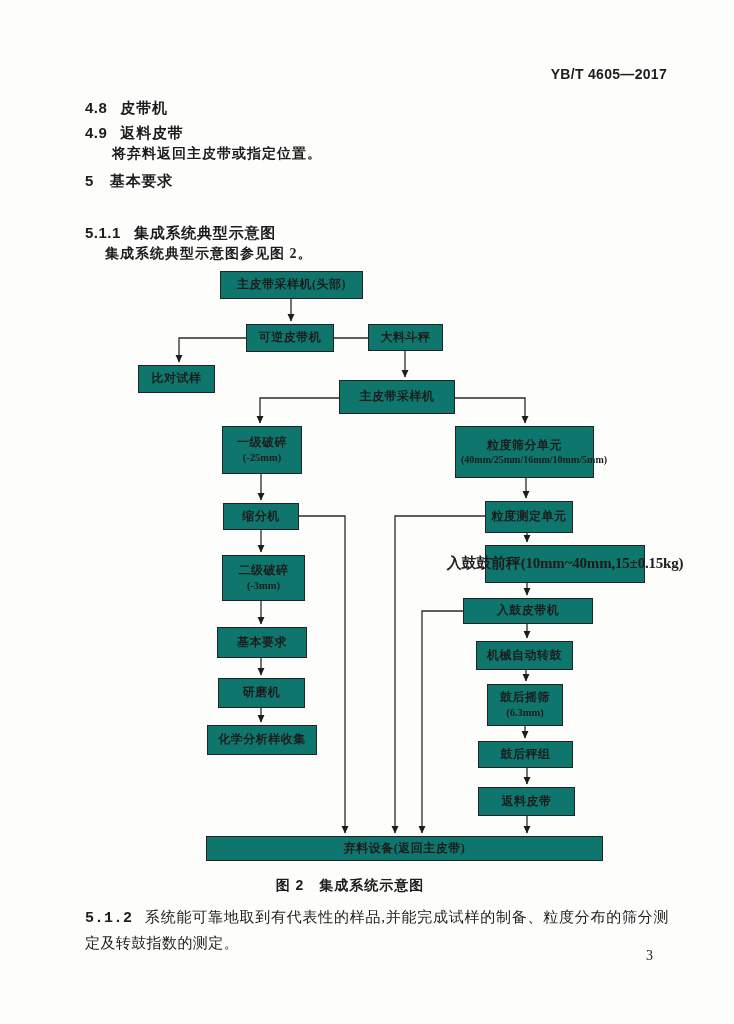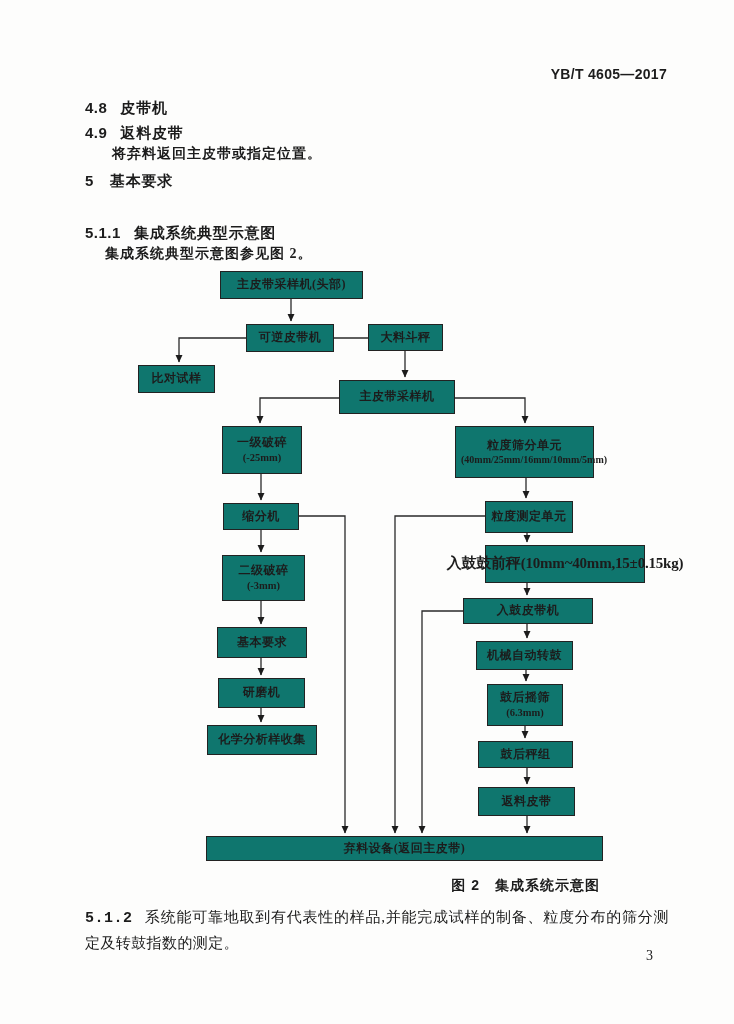--- a/index.html
+++ b/index.html
@@ -24,21 +24,21 @@
   }
   .para{
     position:absolute;left:85px;width:584px;font-size:15px;line-height:24px;
     letter-spacing:0.4px;text-align:justify;
   }
   .para .num{
     font-family:Liberation Mono, monospace;
     font-weight:bold;margin-right:12px;letter-spacing:0.5px;
   }
   .caption{
-    position:absolute;top:877px;left:100px;width:500px;text-align:right;
+    position:absolute;top:877px;left:100px;width:500px;text-align:center;
     font-family:"Liberation Sans","DejaVu Sans",sans-serif;
     font-weight:bold;font-size:14px;letter-spacing:1px;
   }
   .pagenum{position:absolute;top:948px;left:646px;font-size:14px;}
   .chart{position:absolute;left:0;top:0;width:734px;height:1024px;}
   .connectors{position:absolute;left:0;top:0;pointer-events:none;}
   .node{
     position:absolute;box-sizing:border-box;border:1.5px solid #222;
     background:#0f766e;display:flex;flex-direction:column;
     align-items:center;justify-content:center;text-align:center;

